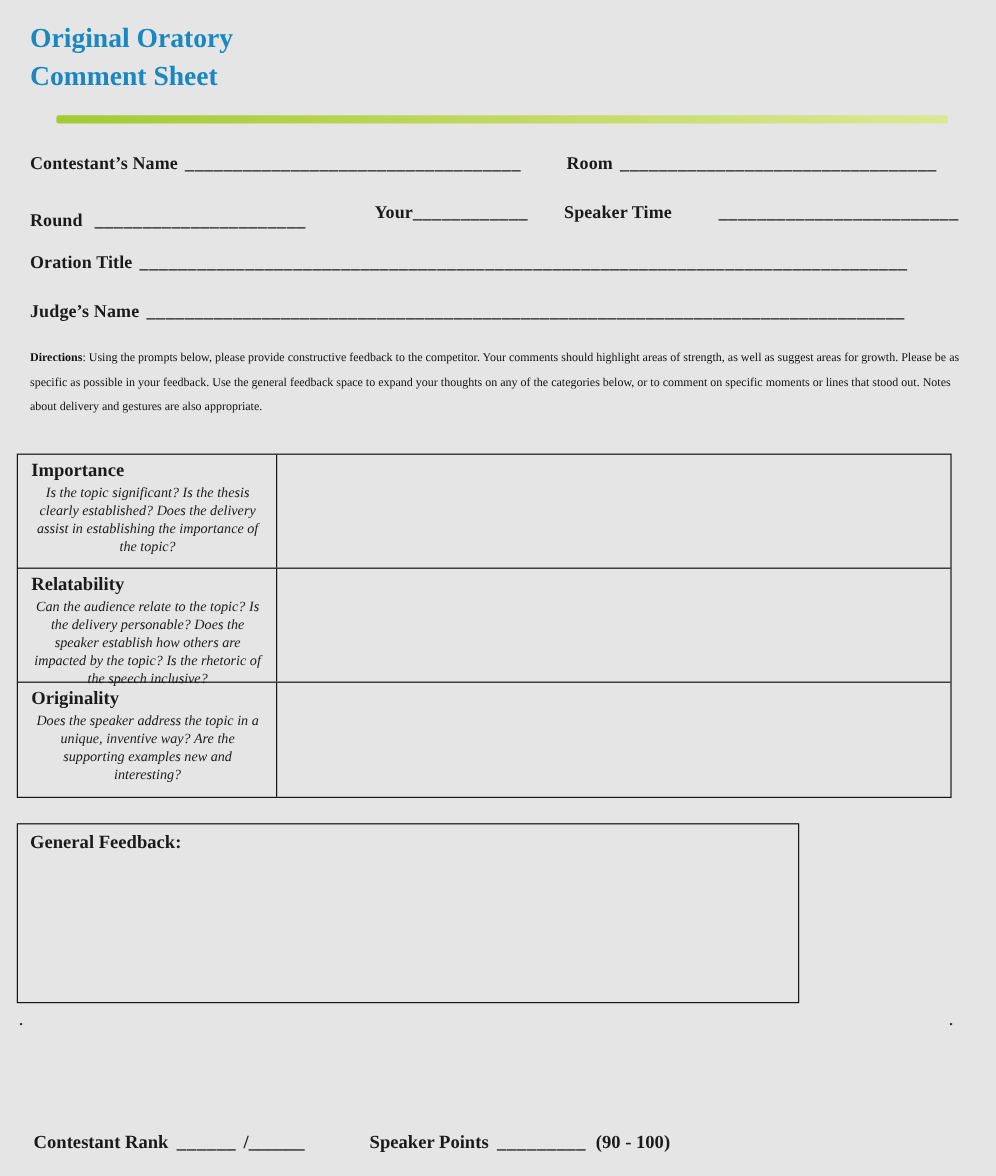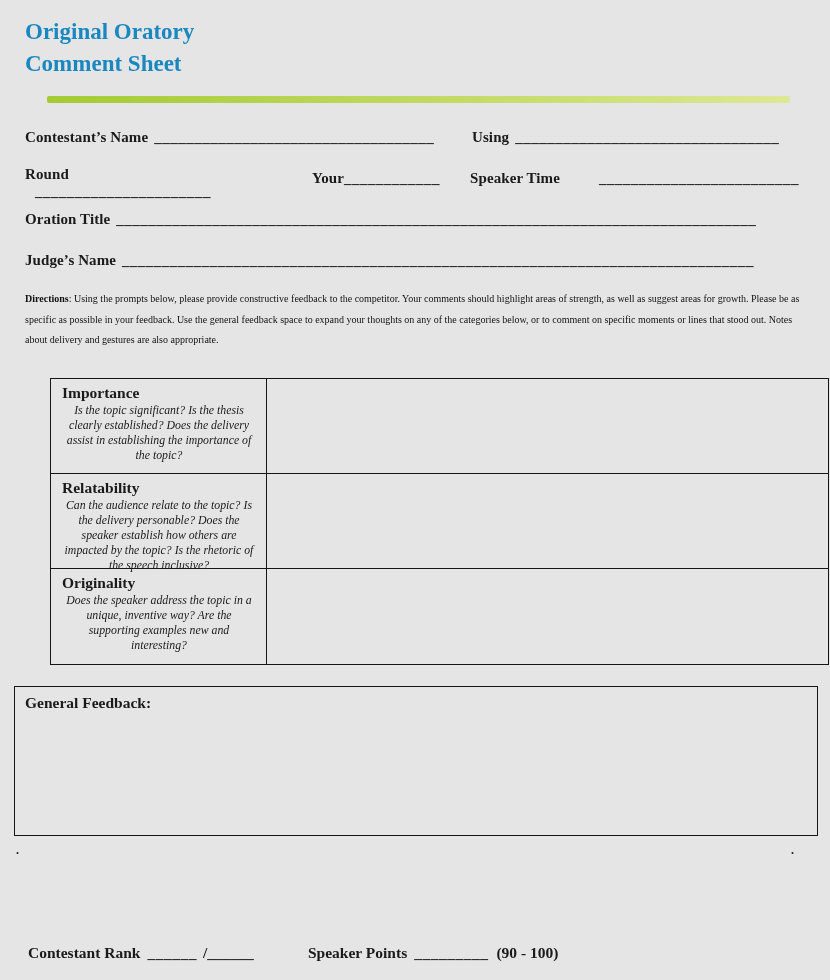--- a/index.html
+++ b/index.html
@@ -59,21 +59,20 @@
     line-height: 20.5px;
     color: #111;
   }
   .directions .dir-label { font-weight: bold; }
   .rubric {
     position: absolute;
     left: 14px;
     top: 378px;
     width: 779px;
     border: 1.5px solid #161616;
-    margin-left: 36px;
   }
   .rubric-row {
     display: flex;
     border-top: 1.5px solid #161616;
   }
   .rubric-row:first-child { border-top: none; }
   .rubric-prompt {
     width: 216px;
     min-width: 216px;
     border-right: 1.5px solid #161616;
@@ -93,21 +92,21 @@
     text-align: center;
   }
   .rubric-comment { flex: 1; }
   .row-importance { height: 94px; }
   .row-relatability { height: 95px; }
   .row-originality { height: 96px; }
   .feedback-box {
     position: absolute;
     left: 14px;
     top: 686px;
-    width: 804px;
+    width: 652px;
     height: 150px;
     border: 1.5px solid #161616;
     padding: 7px 10px;
   }
   .feedback-label {
     font-size: 15.5px;
     font-weight: bold;
   }
   .stray-dot {
     position: absolute;
@@ -142,25 +141,25 @@
     <div>Comment Sheet</div>
   </div>
 
   <div class="accent-rule"></div>
 
   <div class="field" style="left:25px; top:129px;">
     <span class="lbl">Contestant’s Name</span>
     <span class="line">___________________________________</span>
   </div>
   <div class="field" style="left:472px; top:129px;">
-    <span class="lbl">Using</span>
+    <span class="lbl">Room</span>
     <span class="line">_________________________________</span>
   </div>
 
-  <div class="field mid-gap" style="left:25px; top:166px;flex-direction:column;">
+  <div class="field mid-gap" style="left:25px; top:176px;">
     <span class="lbl">Round</span>
     <span class="line">______________________</span>
   </div>
   <div class="field tight" style="left:312px; top:170px;">
     <span class="lbl">Your</span>
     <span class="line">____________</span>
   </div>
   <div class="field wide-gap" style="left:470px; top:170px;gap:21px;">
     <span class="lbl">Speaker Time</span>
     <span class="line">_________________________</span>

